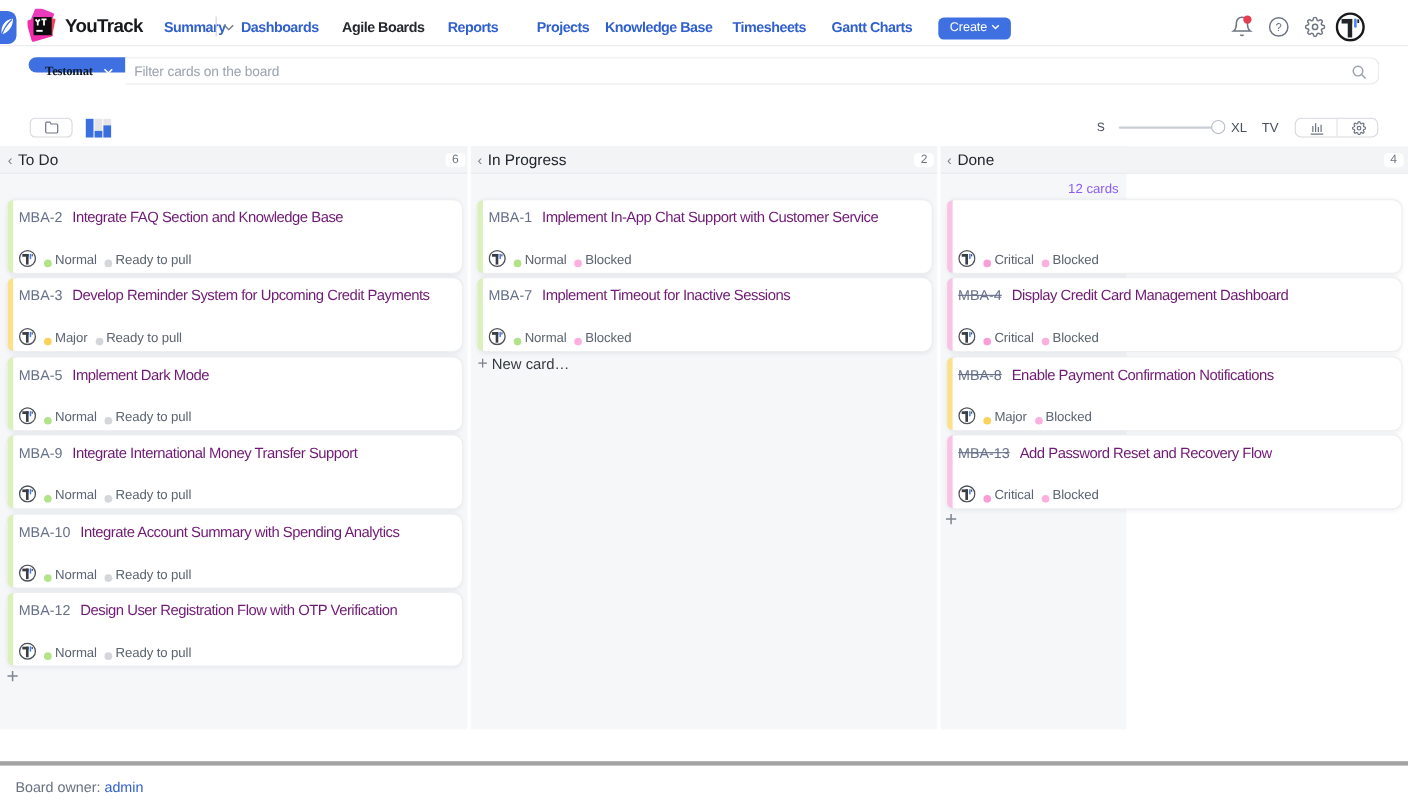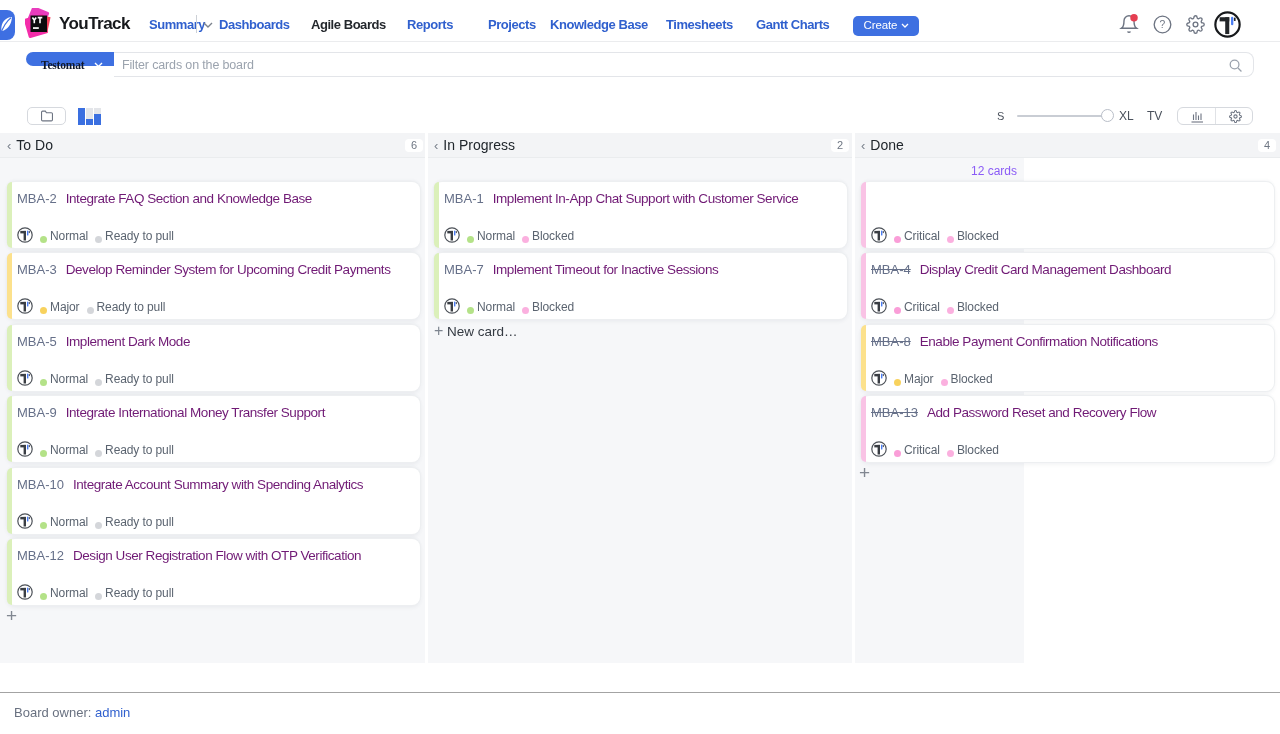--- a/index.html
+++ b/index.html
@@ -54,21 +54,21 @@
 .dy { background:#f8d25d; }
 .dp { background:#fa9ed8; }
 .dpb { background:#fbb0df; }
 .dgr { background:#d4d6da; }
 .lb { font-size:12px; letter-spacing:-0.1px; color:#5b6470; }
 .r2 svg { flex:none; }
 .plus { position:absolute; font-size:19px; color:#818791; font-weight:400; }
 #newcard { position:absolute; left:434px; top:189px; font-size:13.5px; color:#343a42; }
 
 
-#footer { position:absolute; left:0; top:692px; width:1280px; height:42px; background:#fff; border-top:1px solid #a3a3a3; }
+#footer { position:absolute; left:0; top:692px; width:1280px; height:42px; background:#fff; border-top:4px solid #a3a3a3; }
 #footer .txt { position:absolute; left:14px; top:12px; font-size:13px; color:#697180; }
 #footer a { color:#3060ce; }
 </style>
 </head>
 <body>
 
 <div id="topbar">
   <div id="sidetile">
     <svg width="29" height="30" viewBox="0 0 29 29" style="position:absolute;left:0;top:0">
       <path d="M25.8 6.5 C20.5 6.8 16.6 10.5 15.6 15.5 C15.2 17.5 15.3 19.5 15.7 20.6 C20 19.8 23.6 16.2 25.1 11.5 C25.7 9.6 25.9 7.8 25.8 6.5 Z" fill="#fff"></path>

